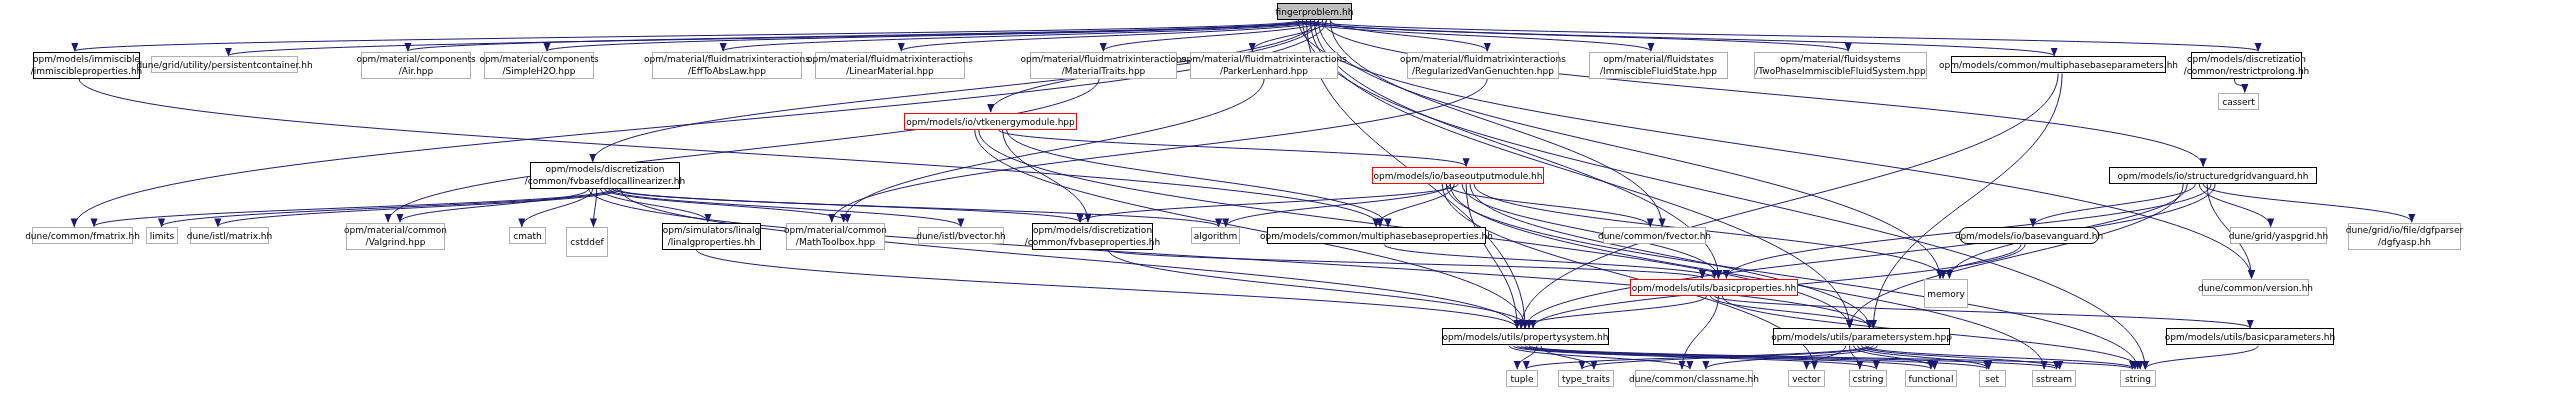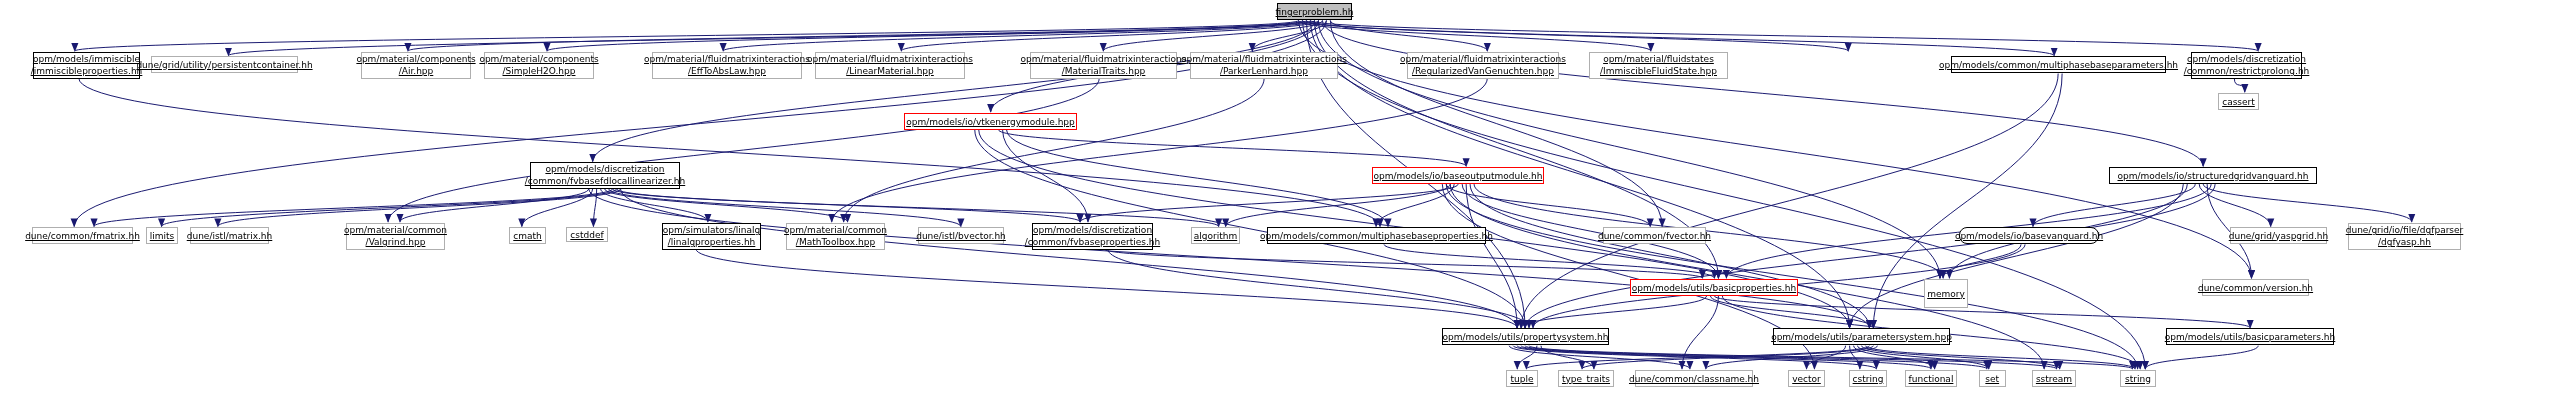--- a/index.html
+++ b/index.html
@@ -17,21 +17,20 @@
     background:#ffffff;
     display:flex;
     align-items:center;
     justify-content:center;
     text-align:center;
     font-size:9px;
     line-height:12px;
     color:#000000;
     white-space:pre-line;
     z-index:2;
-    text-decoration:underline;
   }
   .node.normal{border:0.7px solid #afafaf;}
   .node.bold{border:1.3px solid #000000;}
   .node.red{border:1.3px solid #ff0000;}
   .node.root{border:1px solid #000000;background:#bfbfbf;}
 </style>
 </head>
 <body>
 
 <div id="canvas">
@@ -155,36 +154,38 @@
     <div class="node normal" style="left: 815px; top: 52px; width: 150px; height: 26.5px;">opm/material/fluidmatrixinteractions
 /LinearMaterial.hpp</div>
     <div class="node normal" style="left: 1030px; top: 52px; width: 147px; height: 26.5px;">opm/material/fluidmatrixinteractions
 /MaterialTraits.hpp</div>
     <div class="node normal" style="left: 1190px; top: 52px; width: 148px; height: 26.5px;">opm/material/fluidmatrixinteractions
 /ParkerLenhard.hpp</div>
     <div class="node normal" style="left: 1407px; top: 52px; width: 152px; height: 26.5px;">opm/material/fluidmatrixinteractions
 /RegularizedVanGenuchten.hpp</div>
     <div class="node normal" style="left: 1589px; top: 52px; width: 139px; height: 26.5px;">opm/material/fluidstates
 /ImmiscibleFluidState.hpp</div>
+    <div class="node normal" style="left: 1754px; top: 52px; width: 173px; height: 26.5px;">opm/material/fluidsystems
+/TwoPhaseImmiscibleFluidSystem.hpp</div>
     <div class="node bold" style="left: 1951px; top: 56px; width: 215px; height: 17px;">opm/models/common/multiphasebaseparameters.hh</div>
     <div class="node bold" style="left: 2191px; top: 52px; width: 111px; height: 26.5px;">opm/models/discretization
 /common/restrictprolong.hh</div>
     <div class="node normal" style="left: 2218px; top: 93px; width: 41px; height: 17px;">cassert</div>
     <div class="node red" style="left: 904px; top: 113px; width: 173px; height: 17px;">opm/models/io/vtkenergymodule.hpp</div>
     <div class="node bold" style="left: 530px; top: 162px; width: 150px; height: 26.5px;">opm/models/discretization
 /common/fvbasefdlocallinearizer.hh</div>
     <div class="node red" style="left: 1372px; top: 167px; width: 172px; height: 17px;">opm/models/io/baseoutputmodule.hh</div>
     <div class="node bold" style="left: 2109px; top: 167px; width: 208px; height: 17px;">opm/models/io/structuredgridvanguard.hh</div>
     <div class="node normal" style="left: 32px; top: 227px; width: 101px; height: 17px;">dune/common/fmatrix.hh</div>
     <div class="node normal" style="left: 146px; top: 227px; width: 32px; height: 17px;">limits</div>
     <div class="node normal" style="left: 190px; top: 227px; width: 79px; height: 17px;">dune/istl/matrix.hh</div>
     <div class="node normal" style="left: 346px; top: 223px; width: 99px; height: 26.5px;">opm/material/common
 /Valgrind.hpp</div>
     <div class="node normal" style="left: 509px; top: 227px; width: 37px; height: 17px;">cmath</div>
-    <div class="node normal" style="left: 566px; top: 227px; width: 42px; height: 15px;">cstddef</div>
+    <div class="node normal" style="left: 566px; top: 227px; width: 42px; height: 30px;">cstddef</div>
     <div class="node bold" style="left: 662px; top: 223px; width: 99px; height: 26.5px;">opm/simulators/linalg
 /linalgproperties.hh</div>
     <div class="node normal" style="left: 786px; top: 223px; width: 99px; height: 26.5px;">opm/material/common
 /MathToolbox.hpp</div>
     <div class="node normal" style="left: 918px; top: 227px; width: 86px; height: 17px;">dune/istl/bvector.hh</div>
     <div class="node bold" style="left: 1032px; top: 223px; width: 121px; height: 26.5px;">opm/models/discretization
 /common/fvbaseproperties.hh</div>
     <div class="node normal" style="left: 1191px; top: 227px; width: 49px; height: 17px;">algorithm</div>
     <div class="node bold" style="left: 1267px; top: 227px; width: 219px; height: 17px;">opm/models/common/multiphasebaseproperties.hh</div>
     <div class="node normal" style="left: 1603px; top: 227px; width: 103px; height: 17px;">dune/common/fvector.hh</div>

